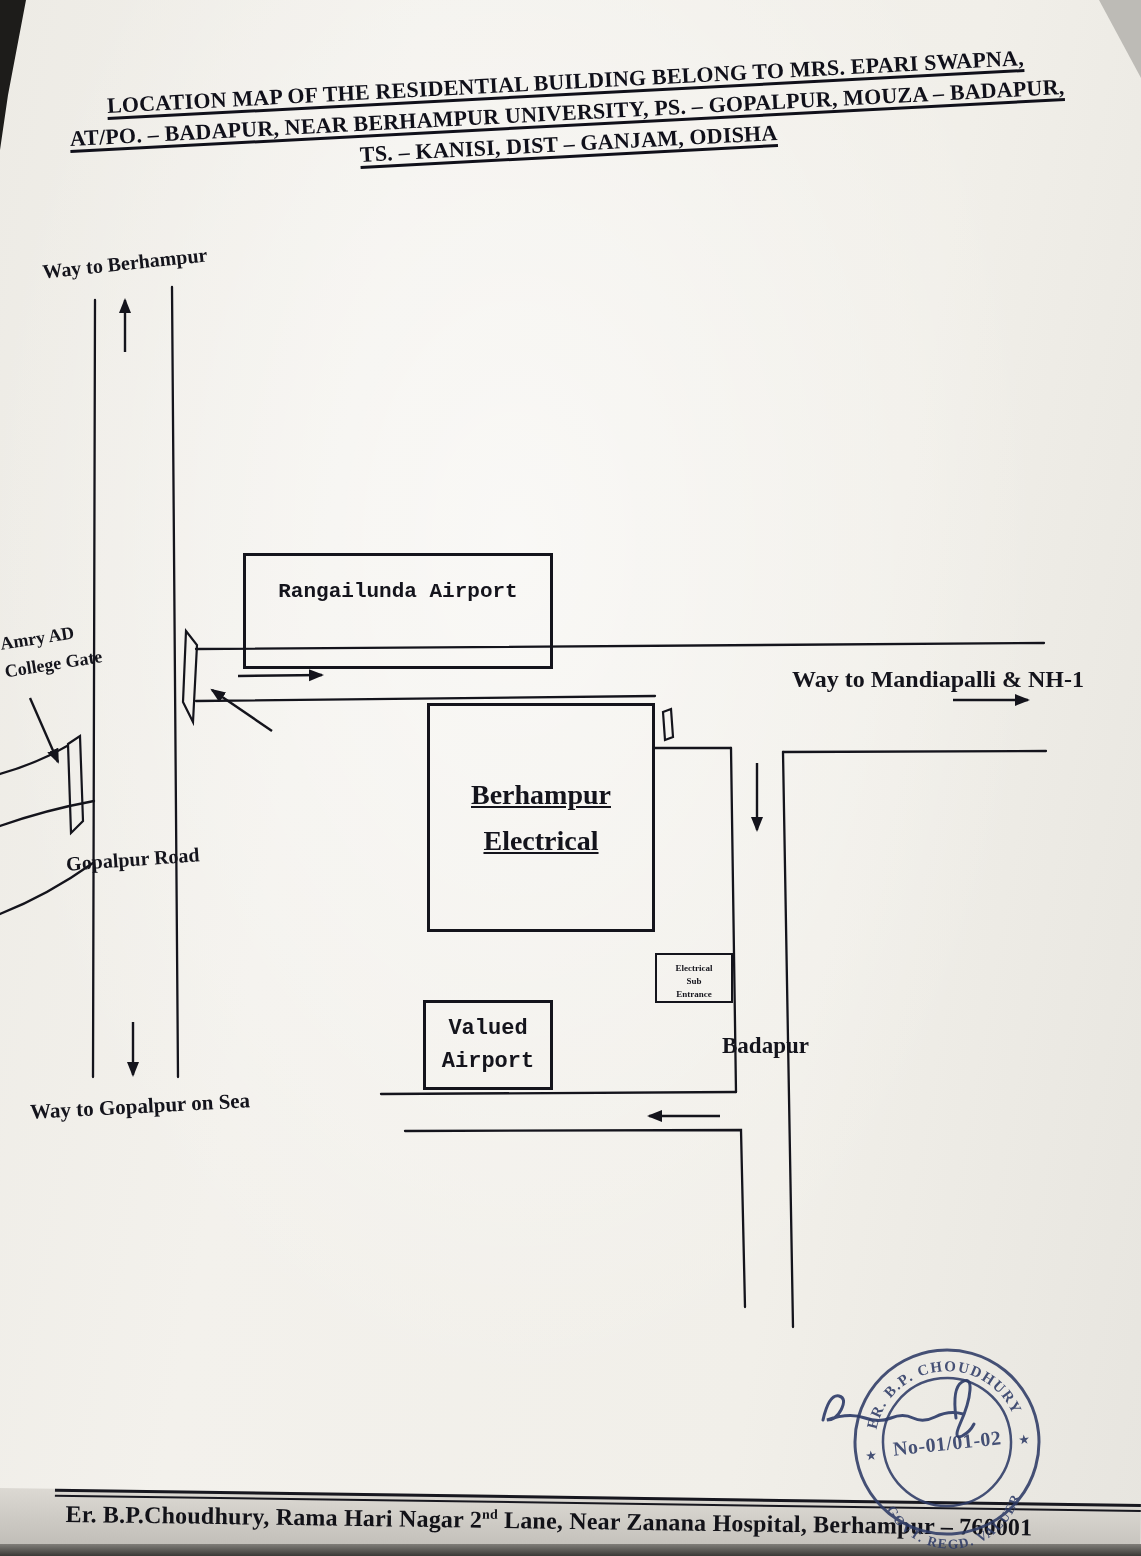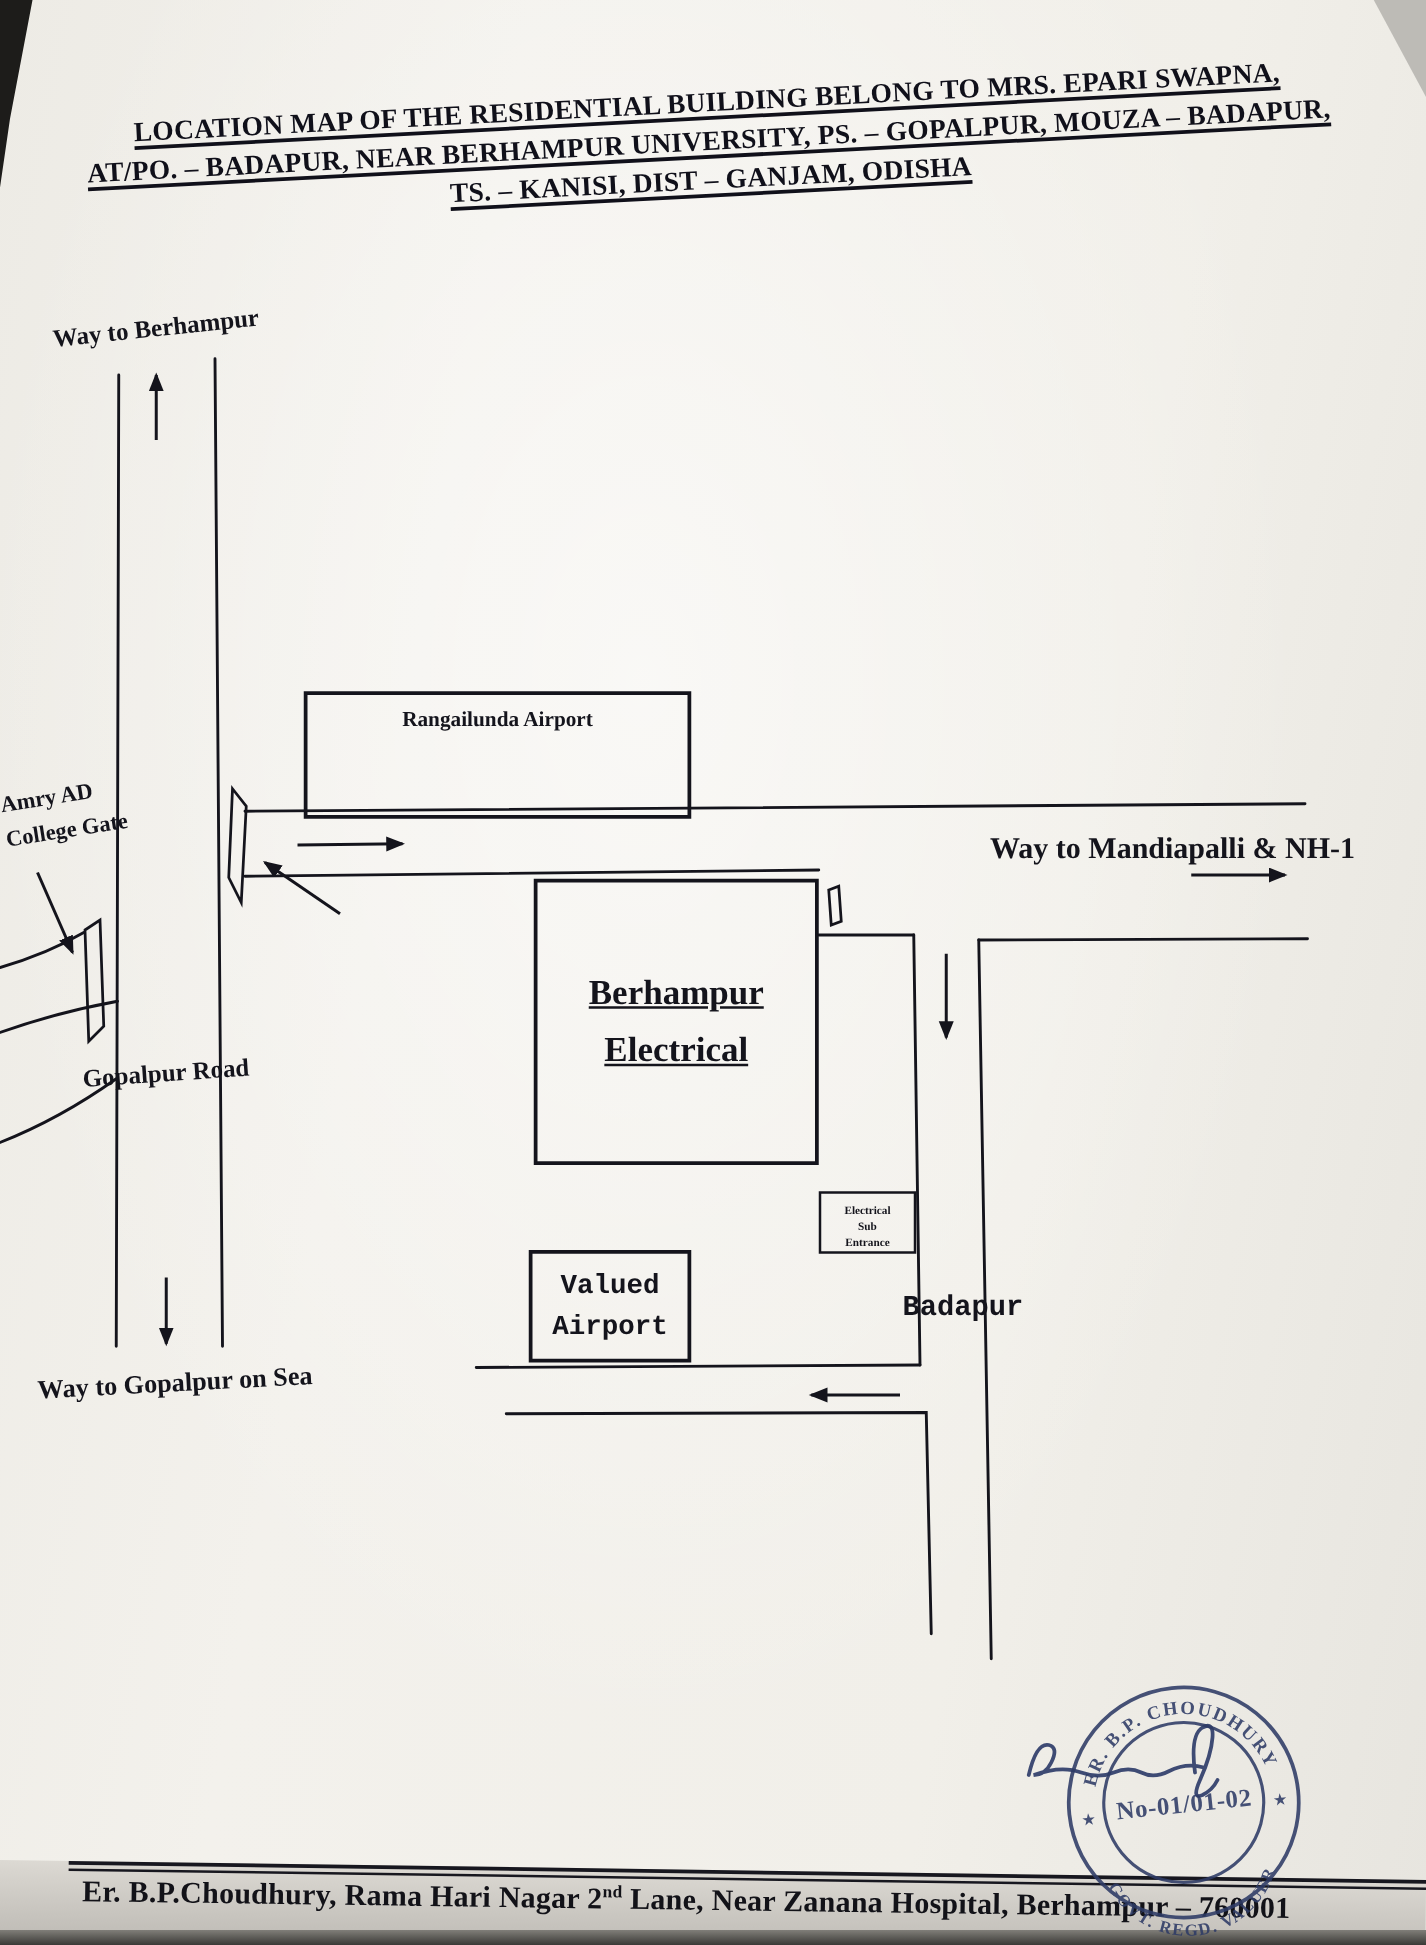--- a/index.html
+++ b/index.html
@@ -21,21 +21,21 @@
   }
   #title div{text-decoration:underline; text-decoration-thickness:2.5px; text-underline-offset:4px; white-space:nowrap;}
   
   .lbl{position:absolute; font-weight:bold; white-space:nowrap; color:#14141c;}
   
   .mapbox{
     position:absolute; border:3px solid #14141c; background:transparent;
     display:flex; flex-direction:column; align-items:center; text-align:center;
     font-weight:bold;
   }
-  #box-airport{left:243px; top:553px; width:304px; height:86px; justify-content:flex-start; padding-top:10px; font-size:17px;}
+  #box-airport{left:243px; top:553px; width:304px; height:86px; justify-content:flex-start; padding-top:24px; font-size:21px;font-family:Liberation Mono, monospace;}
   #box-university{left:427px; top:703px; width:222px; height:223px; justify-content:center; font-size:28px; line-height:46px;text-decoration:underline;}
   #box-electrical{left:655px; top:953px; width:74px; height:46px; border-width:2px; justify-content:flex-end; font-size:9px; line-height:13px;}
   #box-valued{left:423px; top:1000px; width:124px; height:84px; justify-content:center; font-size:22px; line-height:33px;font-family:Liberation Mono, monospace;}
   
   #footer-band{
     left:0; top:1488px; width:1141px; height:58px;
     background:linear-gradient(180deg,#dcd9d3 0%, #ccc9c3 55%, #c0bdb7 100%);
     transform:rotate(.8deg); transform-origin:0 0;
   }
   #footer-rules{left:55px; top:0px; width:1086px; height:14px;
@@ -45,21 +45,21 @@
   #footer-text .sup{vertical-align:super; font-size:.58em;}
   #bottom-edge{left:0; top:1544px; width:1141px; height:12px;
     background:linear-gradient(180deg,#807e79, #3a3936);}
   
   #lbl-way-berhampur{left:42px; top:252px; font-size:20px; transform:rotate(-6deg);}
   #lbl-amry{left:2px; top:622px; font-size:18px; line-height:28px; transform:rotate(-9deg); font-weight:bold;}
   #lbl-gopalpur-road{left:66px; top:848px; font-size:20px; transform:rotate(-4deg);}
   #lbl-way-gopalpur-sea{left:30px; top:1094px; font-size:21px; transform:rotate(-3deg);}
   #lbl-mandiapalli{left:792px; top:666px; font-size:24px;}
   #lbl-entrance{left:192px; top:729px; font-size:20px; line-height:28px;}
-  #lbl-badapur{left:722px; top:1033px; font-size:23px;font-family:Liberation Mono, monospace;}
+  #lbl-badapur{left:722px; top:1033px; font-size:23px;}
   
   #overlay{left:0; top:0; pointer-events:none;}
 </style>
 </head>
 <body>
 
 <div id="page">
 
   <div id="title" class="abs">
     <div>LOCATION MAP OF THE RESIDENTIAL BUILDING BELONG TO MRS. EPARI SWAPNA,</div>

